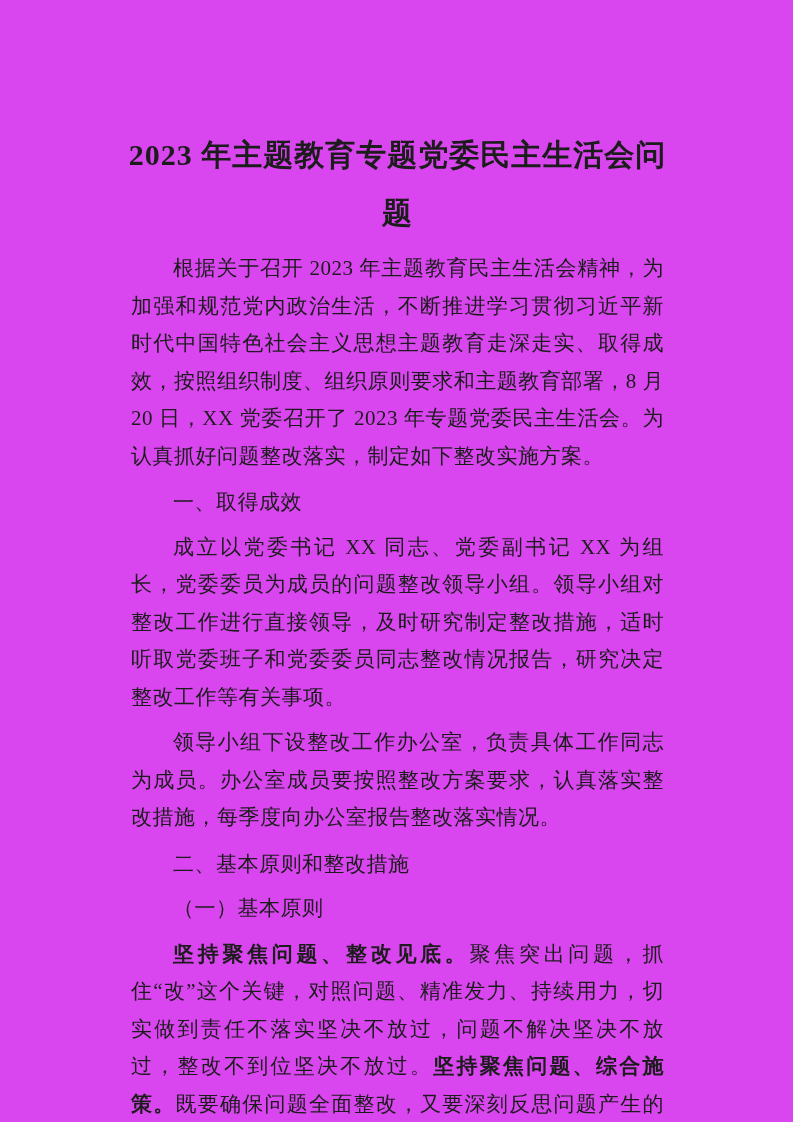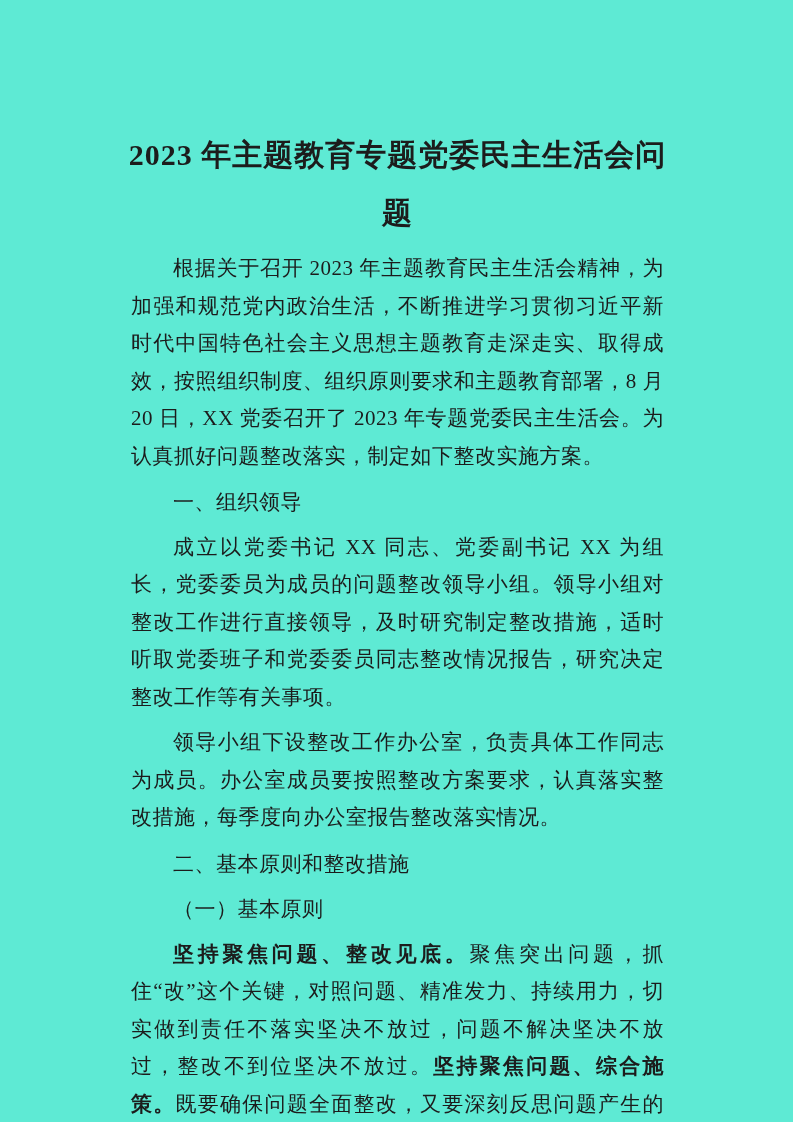--- a/index.html
+++ b/index.html
@@ -5,21 +5,21 @@
   html, body {
     margin: 0;
     padding: 0;
     background: #ffffff;
   }
   .page {
     position: relative;
     width: 793px;
     height: 1122px;
     margin: 0 auto;
-    background: #5eead4;
+    background: #d946ef;
     box-sizing: border-box;
     padding: 126px 121px 0 123px;
     color: #1c1c1c;
     font-family: "Liberation Serif", serif;
     overflow: hidden;
   }
   .doc-title {
     text-align: center;
     font-weight: bold;
     font-size: 30px;
@@ -45,35 +45,35 @@
     font-family: "Liberation Serif", serif;
     font-weight: normal;
   }
   
   .heading-hei {
     font-family: "Liberation Sans", sans-serif;
     font-weight: bold;
   }
   
   .heading-kai {
-    font-family: Liberation Sans, sans-serif;
+    font-family: Liberation Serif, serif;
     font-weight: normal;
   }
   .seg-normal { font-weight: normal; }
   .seg-bold   { font-weight: bold; }
 </style>
 </head>
 <body>
 
 <div class="page">
   <h1 class="doc-title">
     <span class="title-line">2023 年主题教育专题党委民主生活会问题</span><br>
   </h1>
   <div class="doc-body" id="doc-body">
       <p class="block body-para"><span class="seg-normal">根据关于召开 2023 年主题教育民主生活会精神，为加强和规范党内政治生活，不断推进学习贯彻习近平新时代中国特色社会主义思想主题教育走深走实、取得成效，按照组织制度、组织原则要求和主题教育部署，8 月 20 日，XX 党委召开了 2023 年专题党委民主生活会。为认真抓好问题整改落实，制定如下整改实施方案。</span></p>
-      <p class="block heading-hei"><span class="seg-normal">一、组织领导</span></p>
+      <p class="block heading-hei"><span class="seg-normal">一、取得成效</span></p>
       <p class="block body-para"><span class="seg-normal">成立以党委书记 XX 同志、党委副书记 XX 为组长，党委委员为成员的问题整改领导小组。领导小组对整改工作进行直接领导，及时研究制定整改措施，适时听取党委班子和党委委员同志整改情况报告，研究决定整改工作等有关事项。</span></p>
       <p class="block body-para"><span class="seg-normal">领导小组下设整改工作办公室，负责具体工作同志为成员。办公室成员要按照整改方案要求，认真落实整改措施，每季度向办公室报告整改落实情况。</span></p>
       <p class="block heading-hei"><span class="seg-normal">二、基本原则和整改措施</span></p>
       <p class="block heading-kai"><span class="seg-normal">（一）基本原则</span></p>
       <p class="block body-para"><span class="seg-bold">坚持聚焦问题、整改见底。</span><span class="seg-normal">聚焦突出问题，抓住“改”这个关键，对照问题、精准发力、持续用力，切实做到责任不落实坚决不放过，问题不解决坚决不放过，整改不到位坚决不放过。</span><span class="seg-bold">坚持聚焦问题、综合施策。</span><span class="seg-normal">既要确保问题全面整改，又要深刻反思问题产生的根源，着力解决体制机制层面的问</span></p>
     </div>
 </div>
 
 </body></html>

